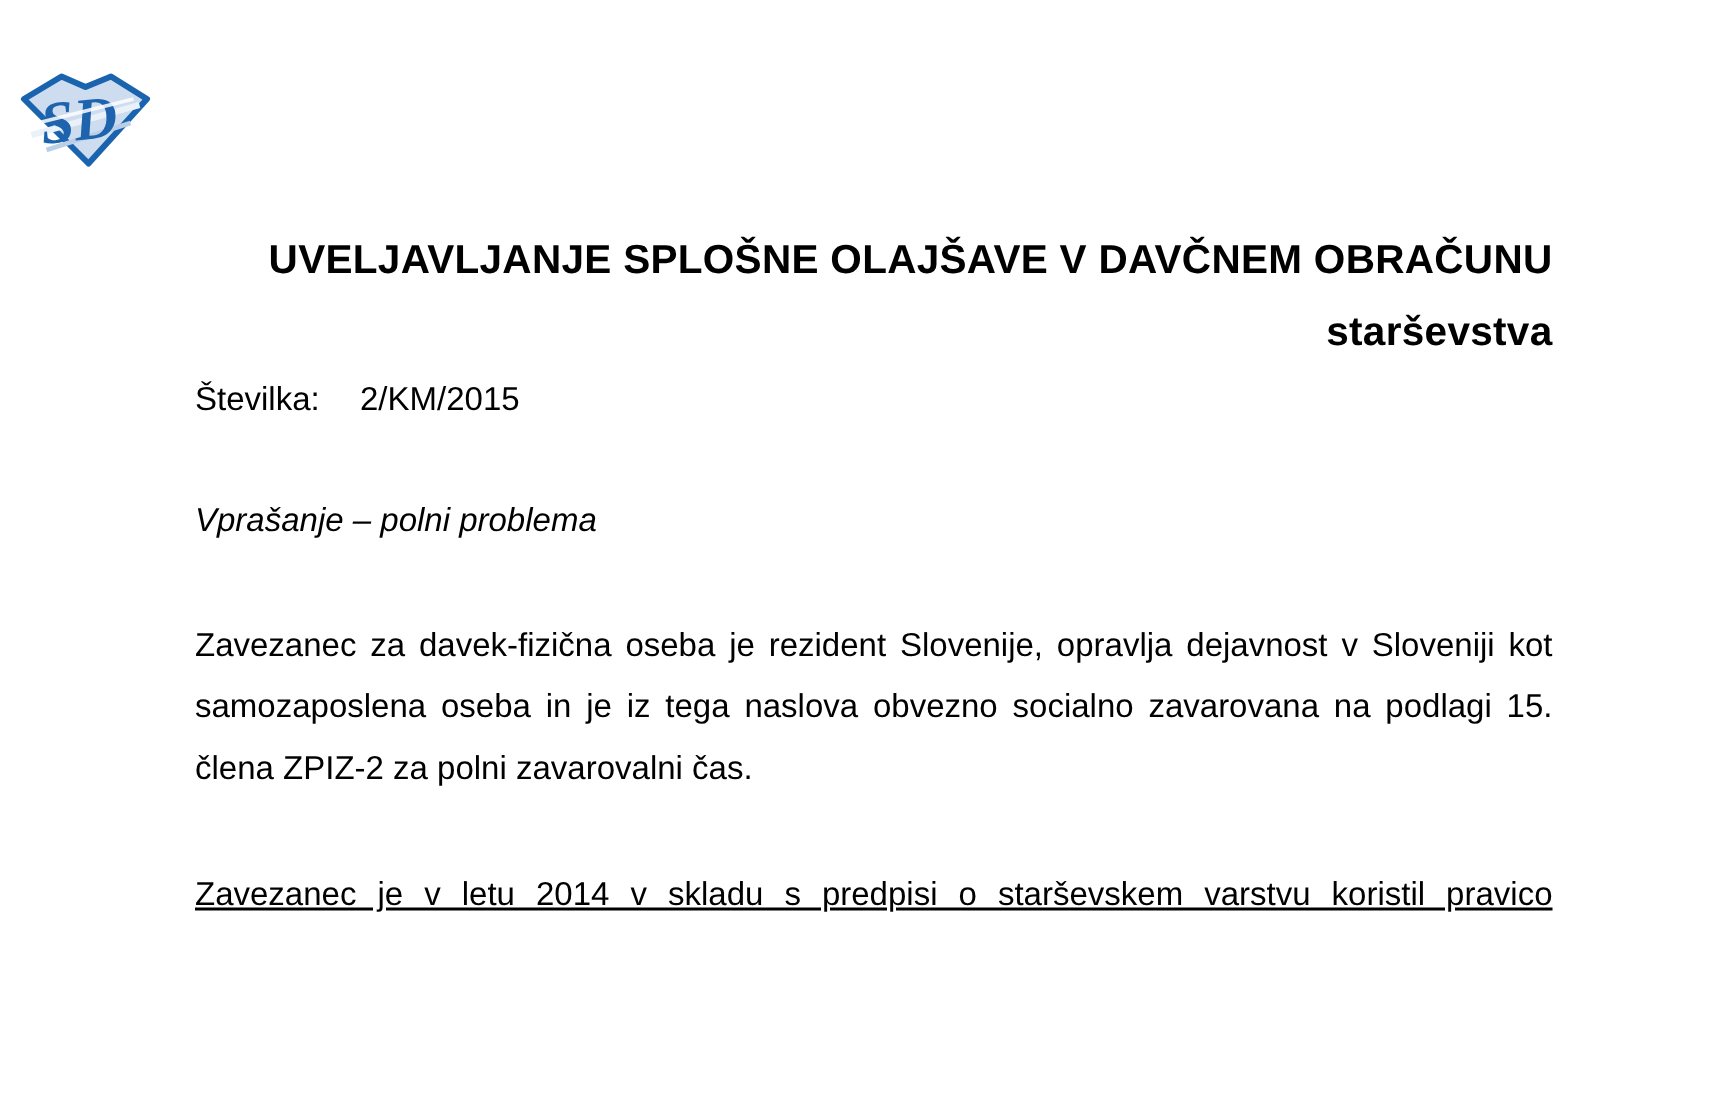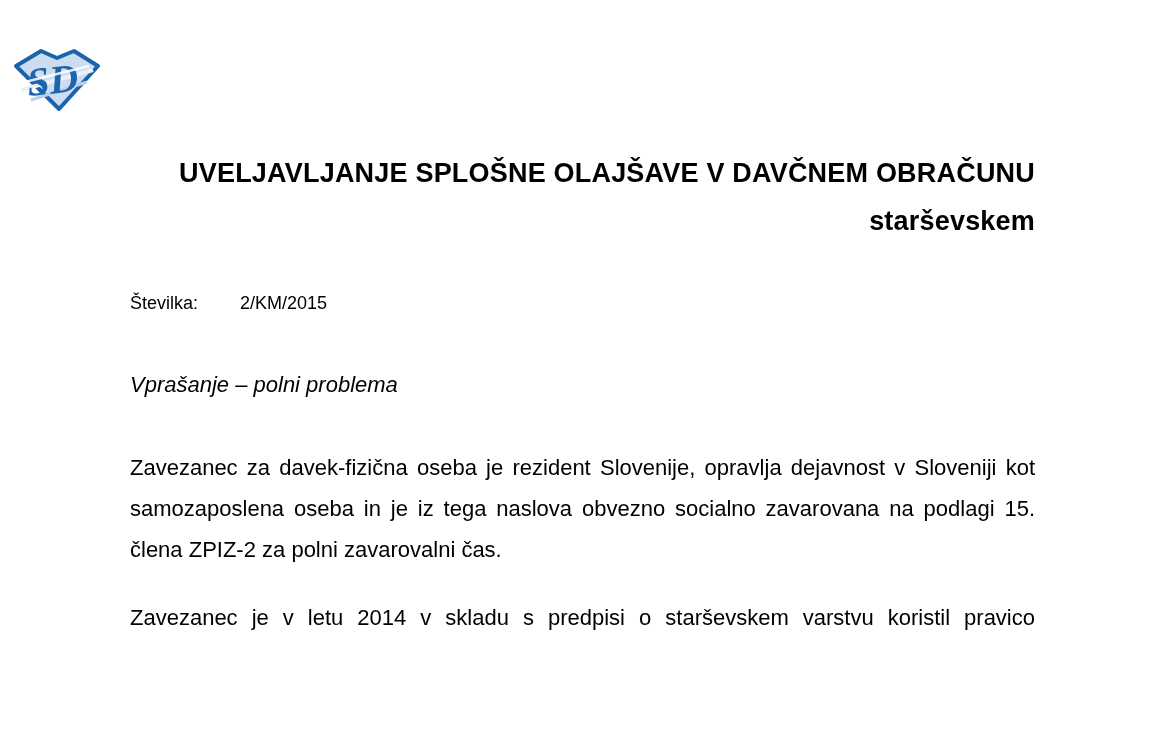--- a/index.html
+++ b/index.html
@@ -15,38 +15,39 @@
   .logo { position: absolute; left: 13px; top: 48px; width: 88px; height: 64px; }
   .content { position: absolute; left: 130px; top: 0; width: 905px; }
   .title {
     margin: 150px 0 0 0;
     font-size: 27px;
     font-weight: 700;
     line-height: 47.5px;
     text-align: right;
     letter-spacing: 0.2px;
   }
-  .meta { margin-top: 38px; font-size: 18px; line-height: 41px; }
+  .meta { font-size: 22px; line-height: 41px; }
   .meta-row { display: flex; }
   .meta-label { width: 110px; flex: 0 0 110px; }
   .section-heading {
     margin-top: 40px;
     font-size: 22px;
     font-style: italic;
     line-height: 41px;
   }
   .para {
     margin: 42px 0 0 0;
     font-size: 22px;
     line-height: 41px;
     text-align: justify;
   }
   .para.cutoff {
-    margin-top: 27px;
+    margin-top: 43px;
     text-align-last: justify;
+    text-decoration: underline;
   }
 </style>
 </head>
 <body>
 
 <div class="page">
 
   <div class="logo">
     <svg width="88" height="64" viewBox="0 0 88 64" xmlns="http://www.w3.org/2000/svg">
       <polygon points="3,18 28,3 44,10 61,3 85,18 46,61" fill="#cddcee" stroke="#1a64af" stroke-width="4" stroke-linejoin="round"></polygon>
@@ -54,21 +55,21 @@
       <line x1="18" y1="52" x2="74" y2="34" stroke="#b9cfe8" stroke-width="3"></line>
       <text x="14" y="45" font-family="Liberation Serif, serif" font-style="italic" font-weight="bold" font-size="40" fill="#1e63ae" transform="rotate(-6 44 32)">SD</text>
       <line x1="12" y1="34" x2="76" y2="18" stroke="#ffffff" stroke-width="2.5" opacity="0.85"></line>
     </svg>
   </div>
 
   <div class="content">
 
     <h1 class="title">
       <div>UVELJAVLJANJE SPLOŠNE OLAJŠAVE V DAVČNEM OBRAČUNU</div>
-      <div>starševskem</div>
+      <div>starševstva</div>
     </h1>
 
     <div class="meta">
       <div class="meta-row">
         <span class="meta-label">Številka:</span>
         <span class="meta-value">2/KM/2015</span>
       </div>
     </div>
 
     <div class="section-heading">Vprašanje – polni problema</div>

